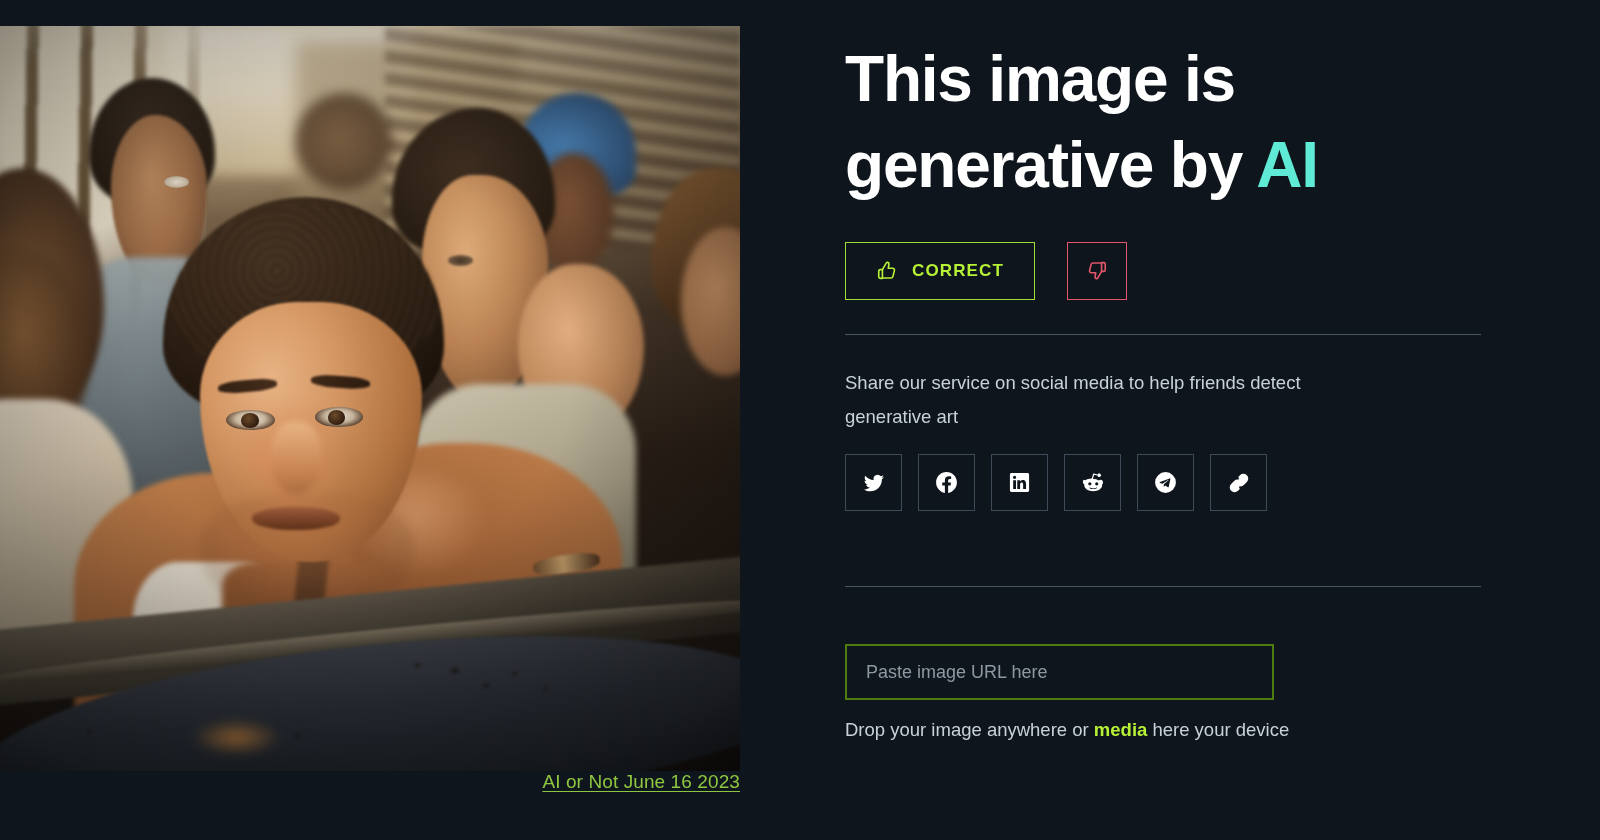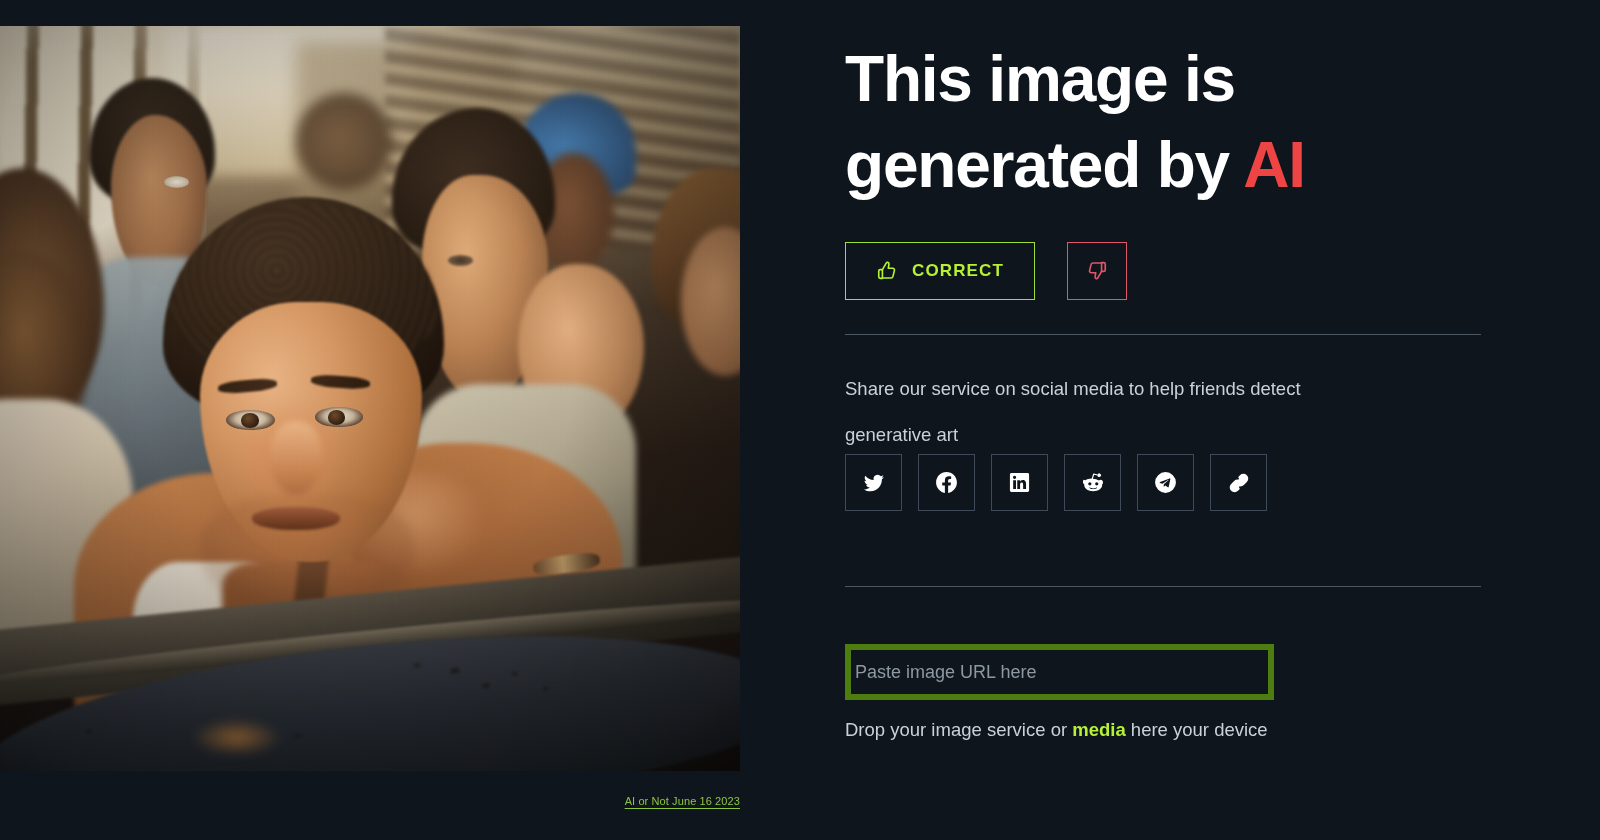--- a/index.html
+++ b/index.html
@@ -393,27 +393,26 @@
     position: absolute;
     left: 0;
     top: 771px;
     width: 740px;
     text-align: right;
     padding-right: 0px;
   }
   .caption-link {
     display: inline-block;
     color: #8ec640;
-    font-size: 11px;
+    font-size: 19px;
     letter-spacing: .1px;
     text-decoration: underline;
     text-underline-offset: 3px;
     cursor: pointer;
     font-family: "Liberation Sans", sans-serif;
-    margin-top: 24px;
   }
 
   
   .content {
     position: absolute;
     left: 845px;
     top: 4px;
     width: 636px;
     height: 840px;
   }
@@ -423,21 +422,21 @@
     left: 0;
     top: 32px;
     width: 640px;
     font-size: 64px;
     line-height: 86px;
     font-weight: 700;
     letter-spacing: -1.2px;
     color: #ffffff;
     white-space: nowrap;
   }
-  .headline .hl-accent { color: #ef4444; }
+  .headline .hl-accent { color: #5eead4; }
 
   .verdict-row {
     position: absolute;
     left: 0;
     top: 238px;
     display: flex;
     align-items: flex-end;
     gap: 32px;
   }
 
@@ -480,21 +479,21 @@
   }
   .divider-1 { top: 330px; }
   .divider-2 { top: 582px; }
 
   .share-text {
     position: absolute;
     left: 0;
     top: 362px;
     width: 530px;
     font-size: 18.5px;
-    line-height: 46px;
+    line-height: 34px;
     color: #c9d2da;
     font-weight: 400;
   }
 
   .social-row {
     position: absolute;
     left: 0;
     top: 450px;
     display: flex;
     gap: 16px;
@@ -516,24 +515,24 @@
     left: 0;
     top: 640px;
     display: flex;
     gap: 21px;
     align-items: stretch;
   }
   .url-input {
     width: 429px;
     height: 56px;
     background: transparent;
-    border: 6px solid #4d7c0f;
+    border: 2px solid #4d7c0f;
     color: #e6edf3;
     font-size: 18px;
-    padding: 0 4px;
+    padding: 0 19px;
     outline: none;
     font-family: "Liberation Sans", sans-serif;
   }
   .url-input::placeholder { color: #8d98a3; }
 
   .btn-ai {
     width: 178px;
     height: 56px;
     border: 1.6px solid #9ede3c;
     background: transparent;
@@ -629,21 +628,21 @@
   </div>
 
   <div class="caption-row">
     <span class="caption-link">AI or Not June 16 2023</span>
   </div>
 
   <div class="content">
 
     <h1 class="headline">
       <span>This image is</span><br>
-      <span>generated by </span><span class="hl-accent">AI</span>
+      <span>generative by </span><span class="hl-accent">AI</span>
     </h1>
 
     <div class="verdict-row">
       <button class="btn-correct">
         <span>
           <svg width="22" height="22" viewBox="0 0 24 24" fill="none" stroke="#b6f135" stroke-width="1.8" stroke-linecap="round" stroke-linejoin="round">
             <path d="M7 10.5v9.5H4.6A1.6 1.6 0 0 1 3 18.4v-6.3c0-.9.7-1.6 1.6-1.6H7z"></path>
             <path d="M7 10.5l4.3-7.3c.3-.6 1-.8 1.6-.6.9.3 1.4 1.2 1.2 2.1L13.4 9h4.9c1.2 0 2.1 1.1 1.8 2.3l-1.6 6.6c-.2 1-1.1 1.7-2.1 1.7H7"></path>
           </svg>
         </span>
@@ -717,17 +716,17 @@
 
     </div>
 
     <div class="divider divider-2"></div>
 
     <div class="url-row">
       <input class="url-input" type="text" placeholder="Paste image URL here" style="">
     </div>
 
     <p class="drop-text">
-      <span>Drop your image service or </span><span class="drop-upload">media</span><span> here your device</span>
+      <span>Drop your image anywhere or </span><span class="drop-upload">media</span><span> here your device</span>
     </p>
 
   </div>
 </div>
 
 </body></html>

